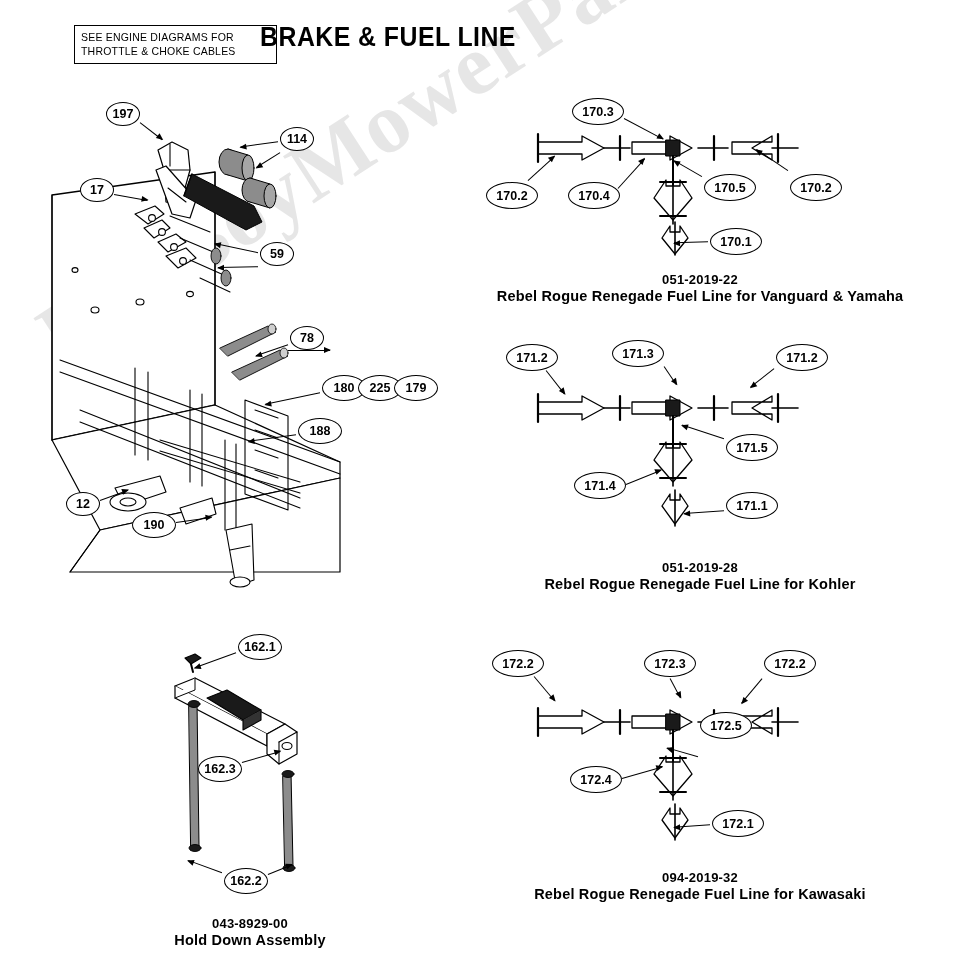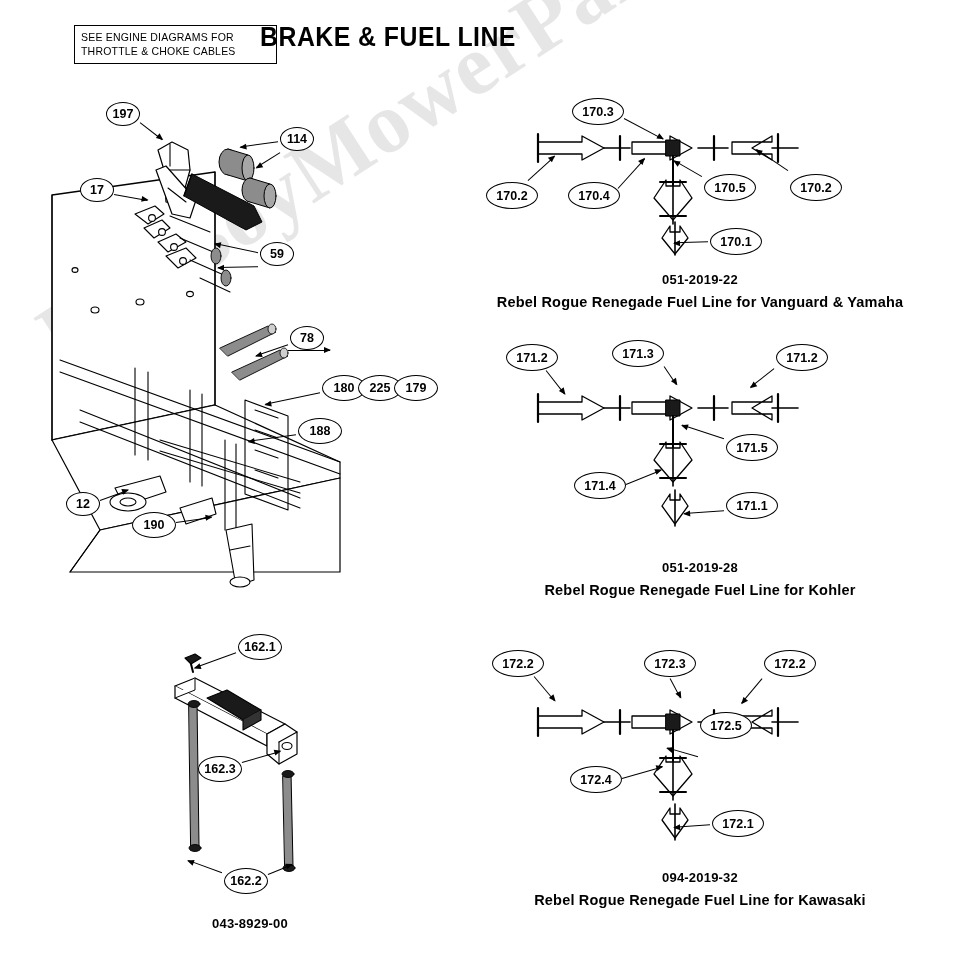--- a/index.html
+++ b/index.html
@@ -85,21 +85,21 @@
   }
 
   
   .caption {
     position:absolute;
     text-align:center;
     font-weight:bold;
     letter-spacing:0.2px;
   }
   .caption .pn { font-size:13px; }
-  .caption .nm { font-size:14.5px; margin-top:7px; }
+  .caption .nm { font-size:14.5px; margin-top:1px; }
 
   
   .fl { position:absolute; }
   .fl svg { display:block; overflow:visible; }
 
   
   .asm { position:absolute; }
   .asm svg { display:block; overflow:visible; }
 </style>
 </head>
@@ -268,20 +268,21 @@
 
   <div class="callout c-md" style="left:198px; top:756px;">162.3</div>
   <div class="lead" style="left:242px; top:762px; width:40px; transform:rotate(-16deg);"></div>
 
   <div class="callout c-md" style="left:224px; top:868px;">162.2</div>
   <div class="lead" style="left:222px; top:872px; width:36px; transform:rotate(-160deg);"></div>
   <div class="lead" style="left:268px; top:874px; width:26px; transform:rotate(-22deg);"></div>
 
   <div class="caption" style="left:90px; top:916px; width:320px;">
     <div class="pn">043-8929-00</div>
+    <div class="nm">Hold Down Assembly</div>
   </div>
 
   <div class="fl" style="left:520px; top:120px; width:330px; height:135px;">
     <svg width="330" height="135" viewBox="0 0 330 135">
       <g fill="none" stroke="#000" stroke-width="1.3" stroke-linejoin="round" stroke-linecap="round">
 
         <path d="M18,22 L62,22 L62,16 L84,28 L62,40 L62,34 L18,34 Z" fill="#ffffff"></path>
         <path d="M18,14 L18,42" stroke-width="2.2"></path>
         <path d="M84,28 L110,28" stroke-width="1.6"></path>
         <path d="M100,16 L100,40" stroke-width="2.2"></path>

